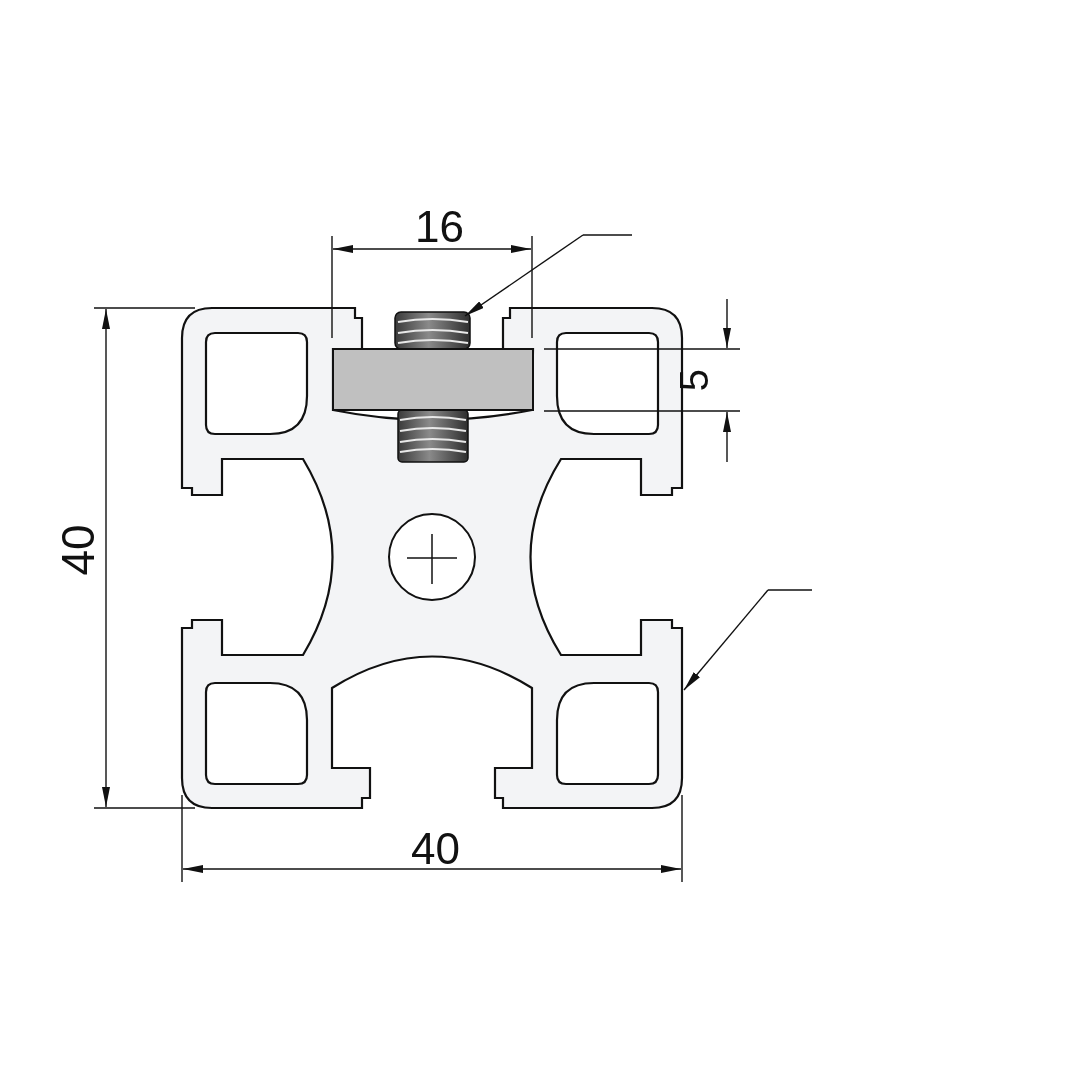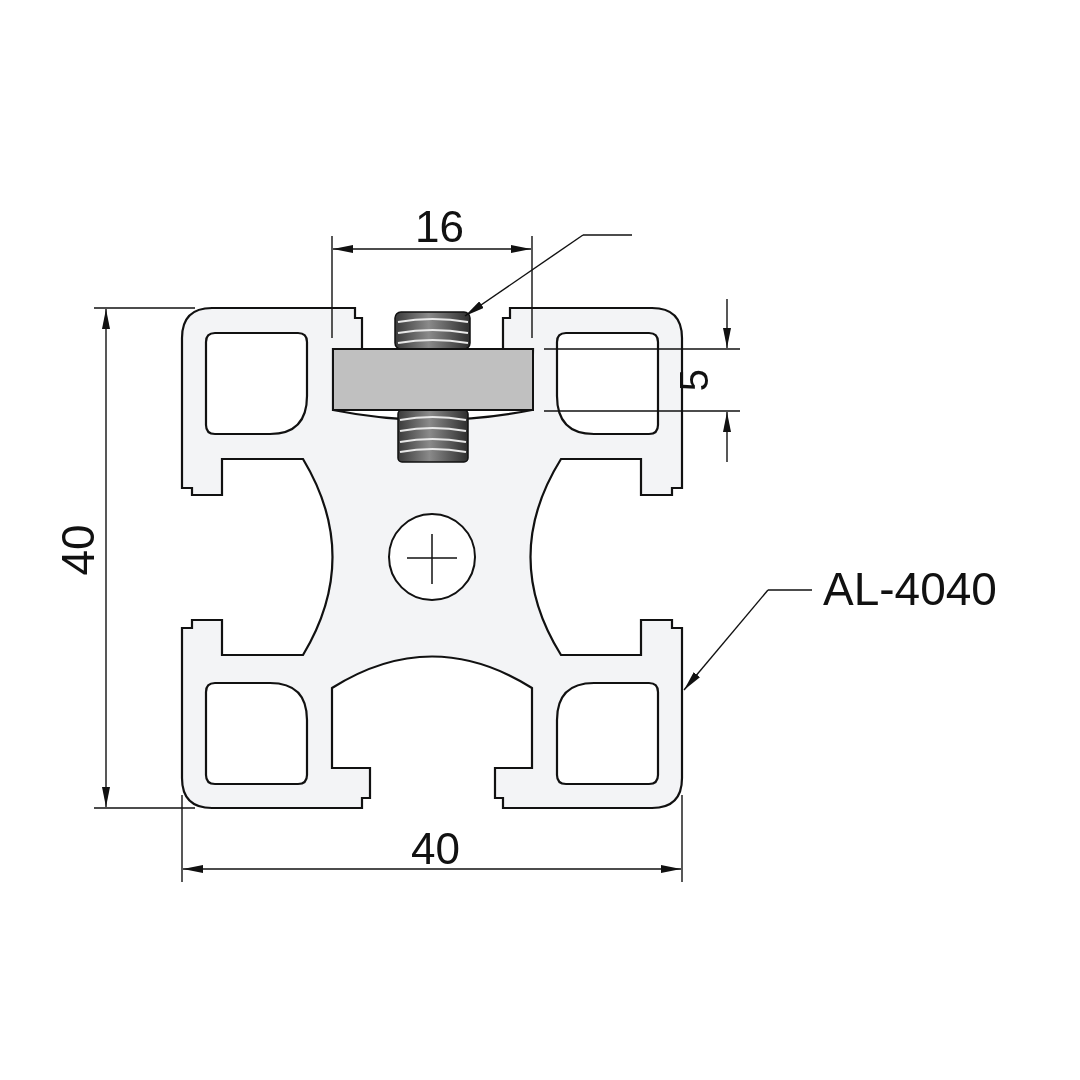--- a/index.html
+++ b/index.html
@@ -117,14 +117,13 @@
       <line x1="812" y1="590" x2="768" y2="590"></line>
       <line x1="768" y1="590" x2="684" y2="690" marker-end="url(#arr)"></line>
     </g>
   </svg>
 
   
   <div class="lbl lbl-16">16</div>
   <div class="lbl lbl-5">5</div>
   <div class="lbl lbl-40l">40</div>
   <div class="lbl lbl-40b">40</div>
-  <div class="lbl lbl-al">AL-4040</div>
 </div>
 
 </body></html>

